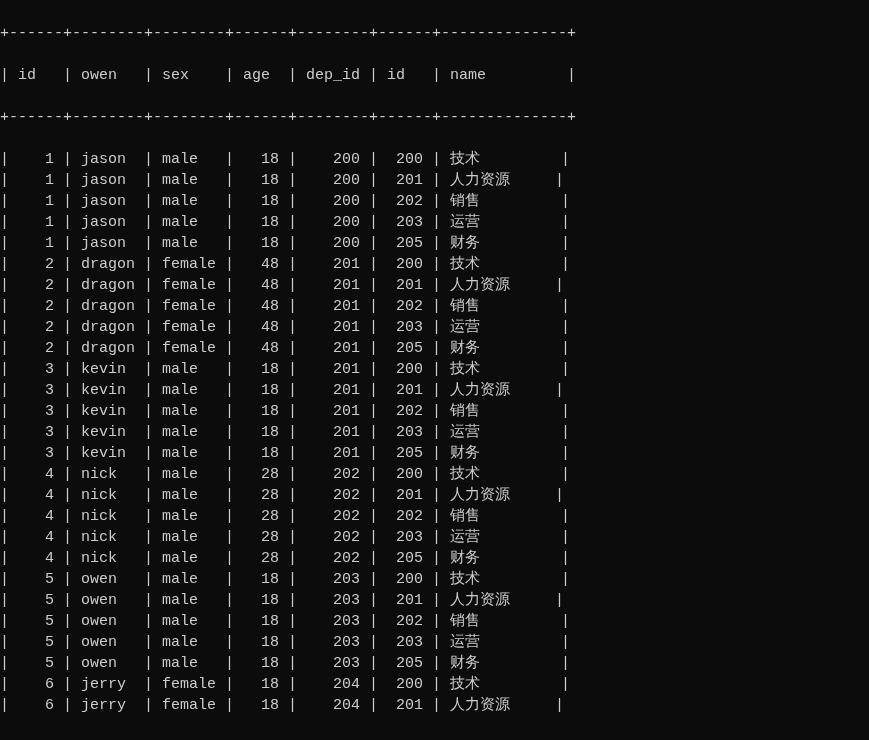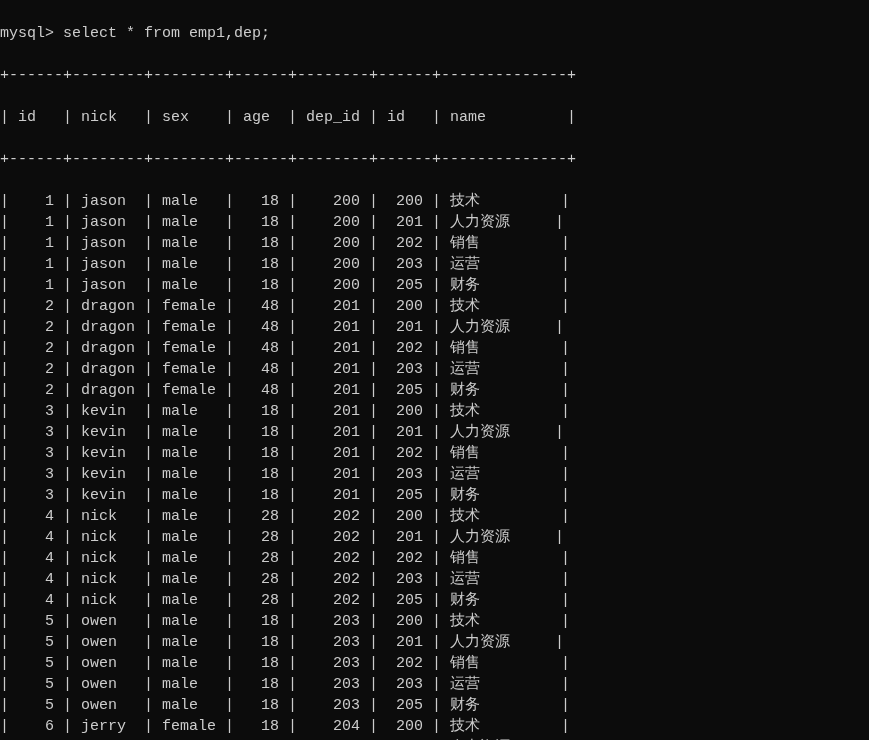--- a/index.html
+++ b/index.html
@@ -23,20 +23,19 @@
       color: #cccccc;
     }
     .table-line {
       color: #cccccc;
     }
   </style>
 </head>
 <body>
 
 <div class="terminal">
-<div class="prompt-line">mysql&gt; select * from emp1,dep;</div>
 <div class="table-line">+------+--------+--------+------+--------+------+--------------+</div>
-<div class="table-line" id="header-row">| id   | nick   | sex    | age  | dep_id | id   | name         |</div>
+<div class="table-line" id="header-row">| id   | owen   | sex    | age  | dep_id | id   | name         |</div>
 <div class="table-line">+------+--------+--------+------+--------+------+--------------+</div>
 <div id="rows-container"><div class="table-line">|    1 | jason  | male   |   18 |    200 |  200 | 技术         |</div><div class="table-line">|    1 | jason  | male   |   18 |    200 |  201 | 人力资源     |</div><div class="table-line">|    1 | jason  | male   |   18 |    200 |  202 | 销售         |</div><div class="table-line">|    1 | jason  | male   |   18 |    200 |  203 | 运营         |</div><div class="table-line">|    1 | jason  | male   |   18 |    200 |  205 | 财务         |</div><div class="table-line">|    2 | dragon | female |   48 |    201 |  200 | 技术         |</div><div class="table-line">|    2 | dragon | female |   48 |    201 |  201 | 人力资源     |</div><div class="table-line">|    2 | dragon | female |   48 |    201 |  202 | 销售         |</div><div class="table-line">|    2 | dragon | female |   48 |    201 |  203 | 运营         |</div><div class="table-line">|    2 | dragon | female |   48 |    201 |  205 | 财务         |</div><div class="table-line">|    3 | kevin  | male   |   18 |    201 |  200 | 技术         |</div><div class="table-line">|    3 | kevin  | male   |   18 |    201 |  201 | 人力资源     |</div><div class="table-line">|    3 | kevin  | male   |   18 |    201 |  202 | 销售         |</div><div class="table-line">|    3 | kevin  | male   |   18 |    201 |  203 | 运营         |</div><div class="table-line">|    3 | kevin  | male   |   18 |    201 |  205 | 财务         |</div><div class="table-line">|    4 | nick   | male   |   28 |    202 |  200 | 技术         |</div><div class="table-line">|    4 | nick   | male   |   28 |    202 |  201 | 人力资源     |</div><div class="table-line">|    4 | nick   | male   |   28 |    202 |  202 | 销售         |</div><div class="table-line">|    4 | nick   | male   |   28 |    202 |  203 | 运营         |</div><div class="table-line">|    4 | nick   | male   |   28 |    202 |  205 | 财务         |</div><div class="table-line">|    5 | owen   | male   |   18 |    203 |  200 | 技术         |</div><div class="table-line">|    5 | owen   | male   |   18 |    203 |  201 | 人力资源     |</div><div class="table-line">|    5 | owen   | male   |   18 |    203 |  202 | 销售         |</div><div class="table-line">|    5 | owen   | male   |   18 |    203 |  203 | 运营         |</div><div class="table-line">|    5 | owen   | male   |   18 |    203 |  205 | 财务         |</div><div class="table-line">|    6 | jerry  | female |   18 |    204 |  200 | 技术         |</div><div class="table-line">|    6 | jerry  | female |   18 |    204 |  201 | 人力资源     |</div></div>
 
 
 </div>
 
 </body></html>

